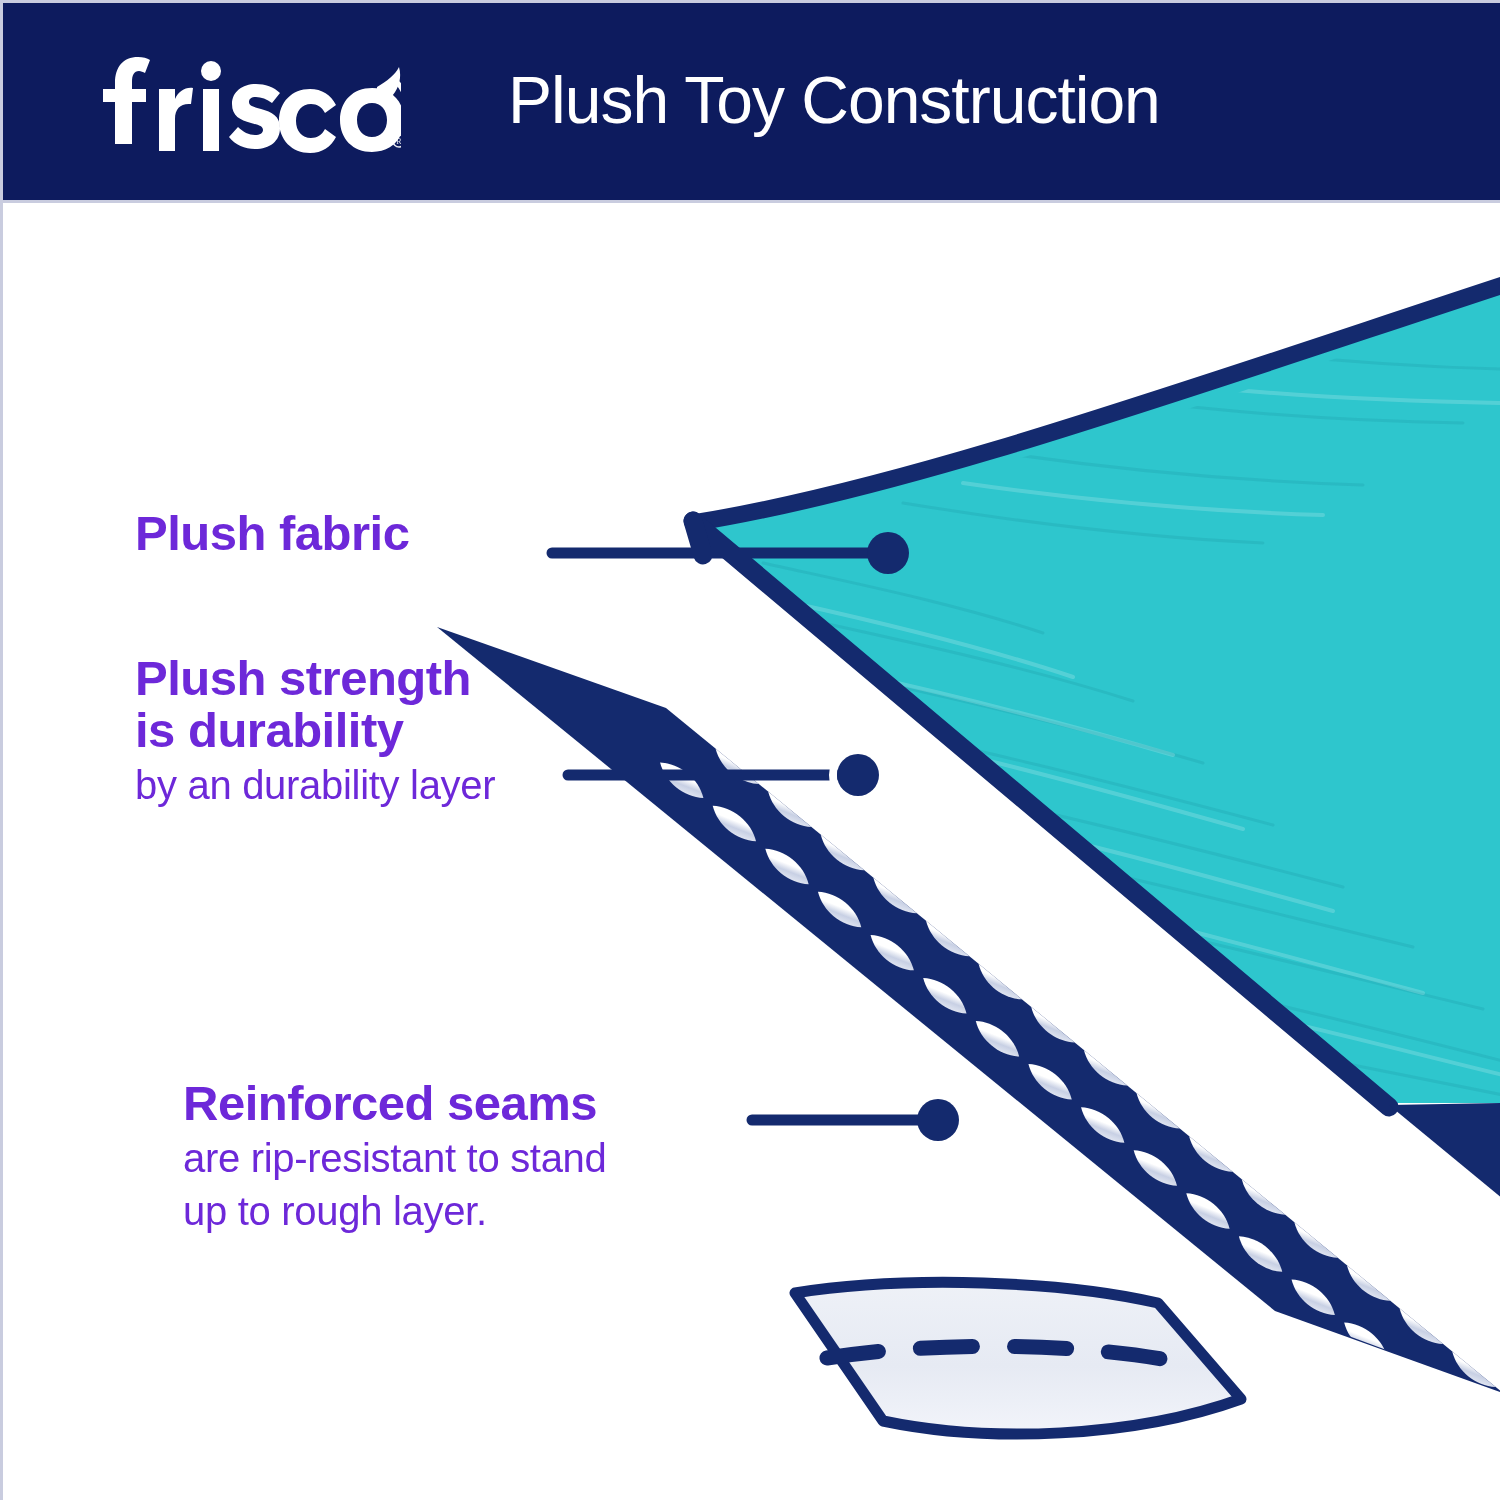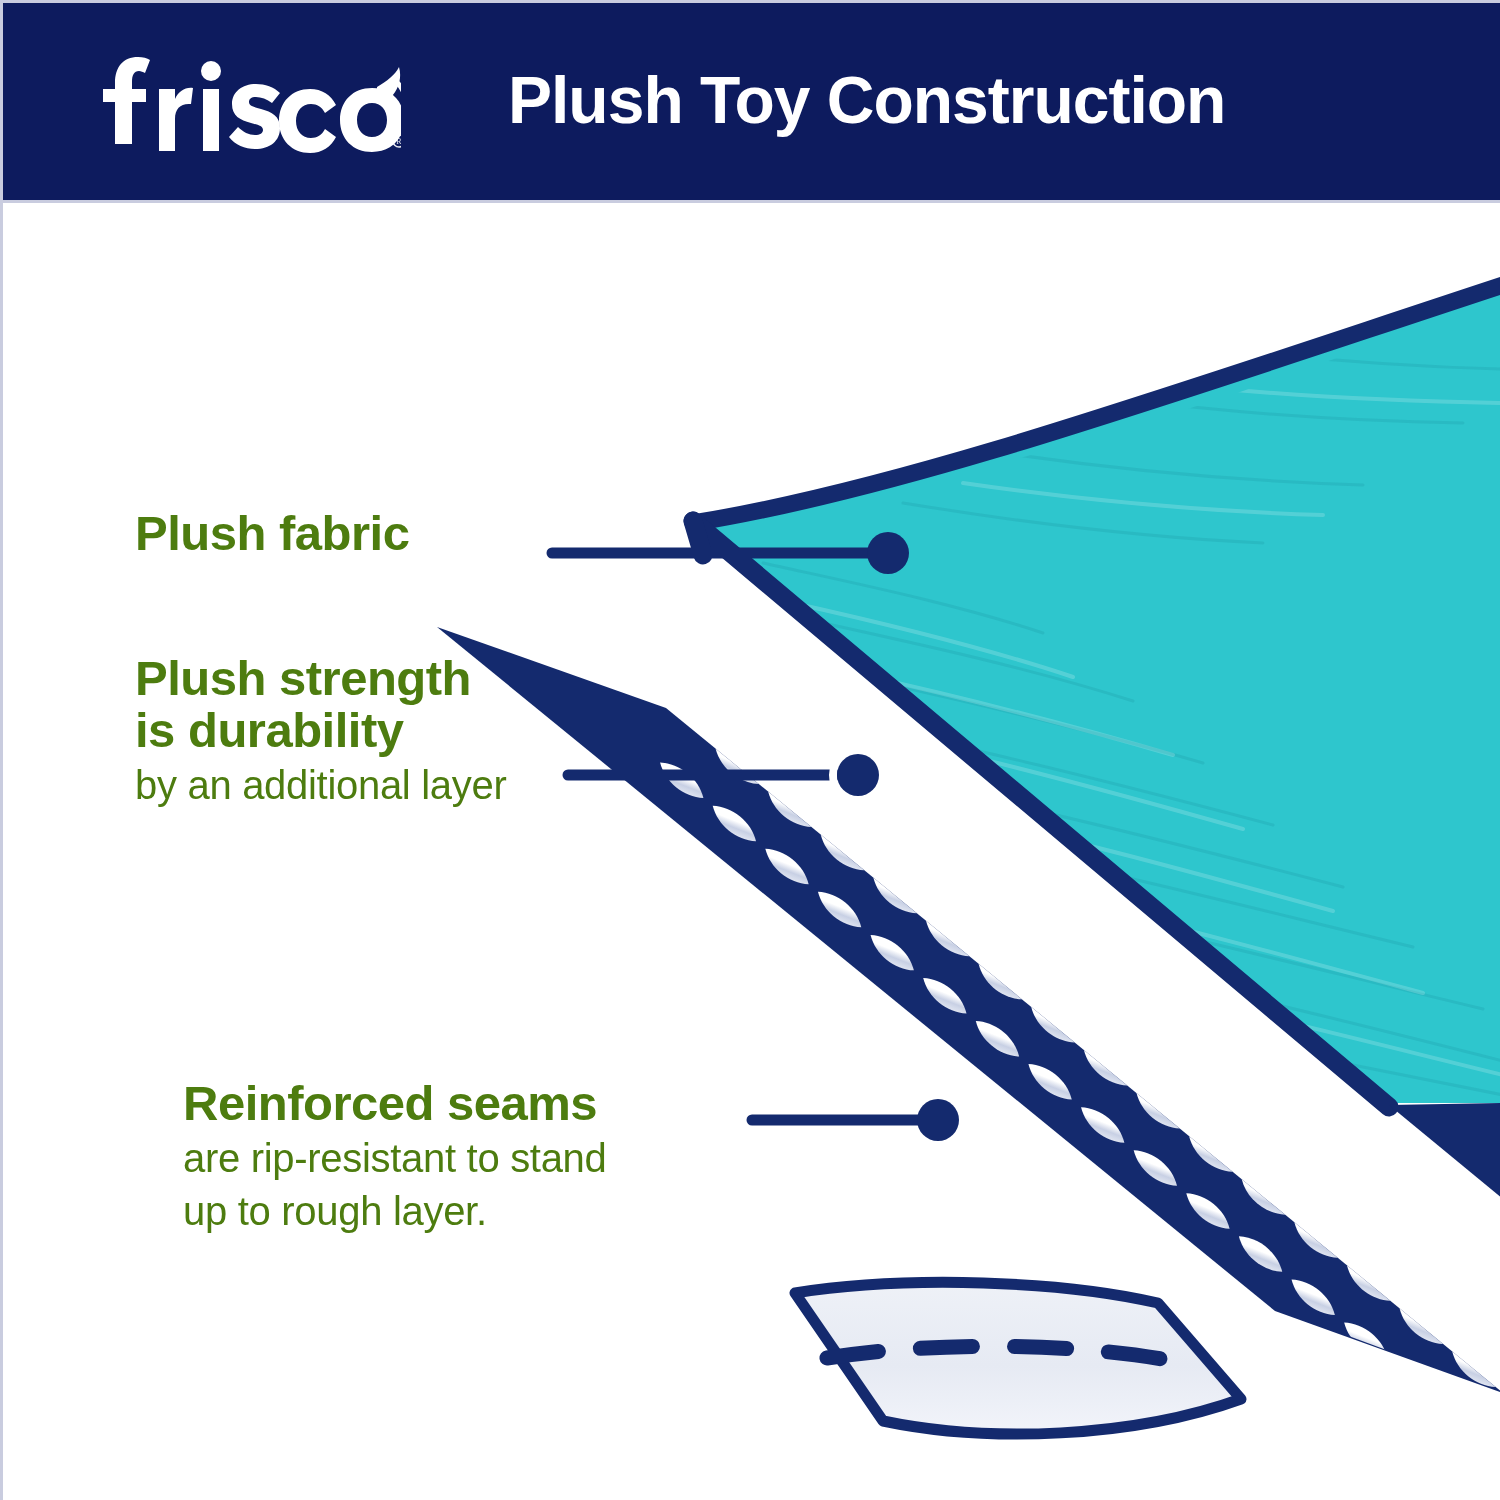--- a/index.html
+++ b/index.html
@@ -41,40 +41,40 @@
     width: 320px;
     height: 110px;
   }
   #logo-wrap svg { display: block; }
   #header-title {
     position: absolute;
     left: 505px;
     top: 50px;
     color: #ffffff;
     font-size: 66px;
-    font-weight: bold;
+    font-weight: normal;
     letter-spacing: -1px;
     white-space: nowrap;
     line-height: 94px;
   }
 
   
   #illustration {
     position: absolute;
     left: 0;
     top: 200px;
     width: 1500px;
     height: 1300px;
   }
   #illustration svg { display: block; }
 
   
   .callout {
     position: absolute;
-    color: #4d7c0f;
+    color: #6d28d9;
   }
   .callout .headline {
     font-size: 49px;
     font-weight: bold;
     line-height: 1.06;
     letter-spacing: -0.5px;
     white-space: nowrap;
   }
   .callout .body {
     font-size: 40px;
@@ -446,21 +446,21 @@
     </g>
   </svg>
 
   <div class="callout" id="callout-1">
     <div class="headline">Plush fabric</div>
   </div>
 
   <div class="callout" id="callout-2">
     <div class="headline">Plush strength</div>
     <div class="headline">is durability</div>
-    <div class="body">by an additional layer</div>
+    <div class="body">by an durability layer</div>
   </div>
 
   <div class="callout" id="callout-3">
     <div class="headline">Reinforced seams</div>
     <div class="body">are rip-resistant to stand</div>
     <div class="body">up to rough layer.</div>
   </div>
 
 </div>
 

